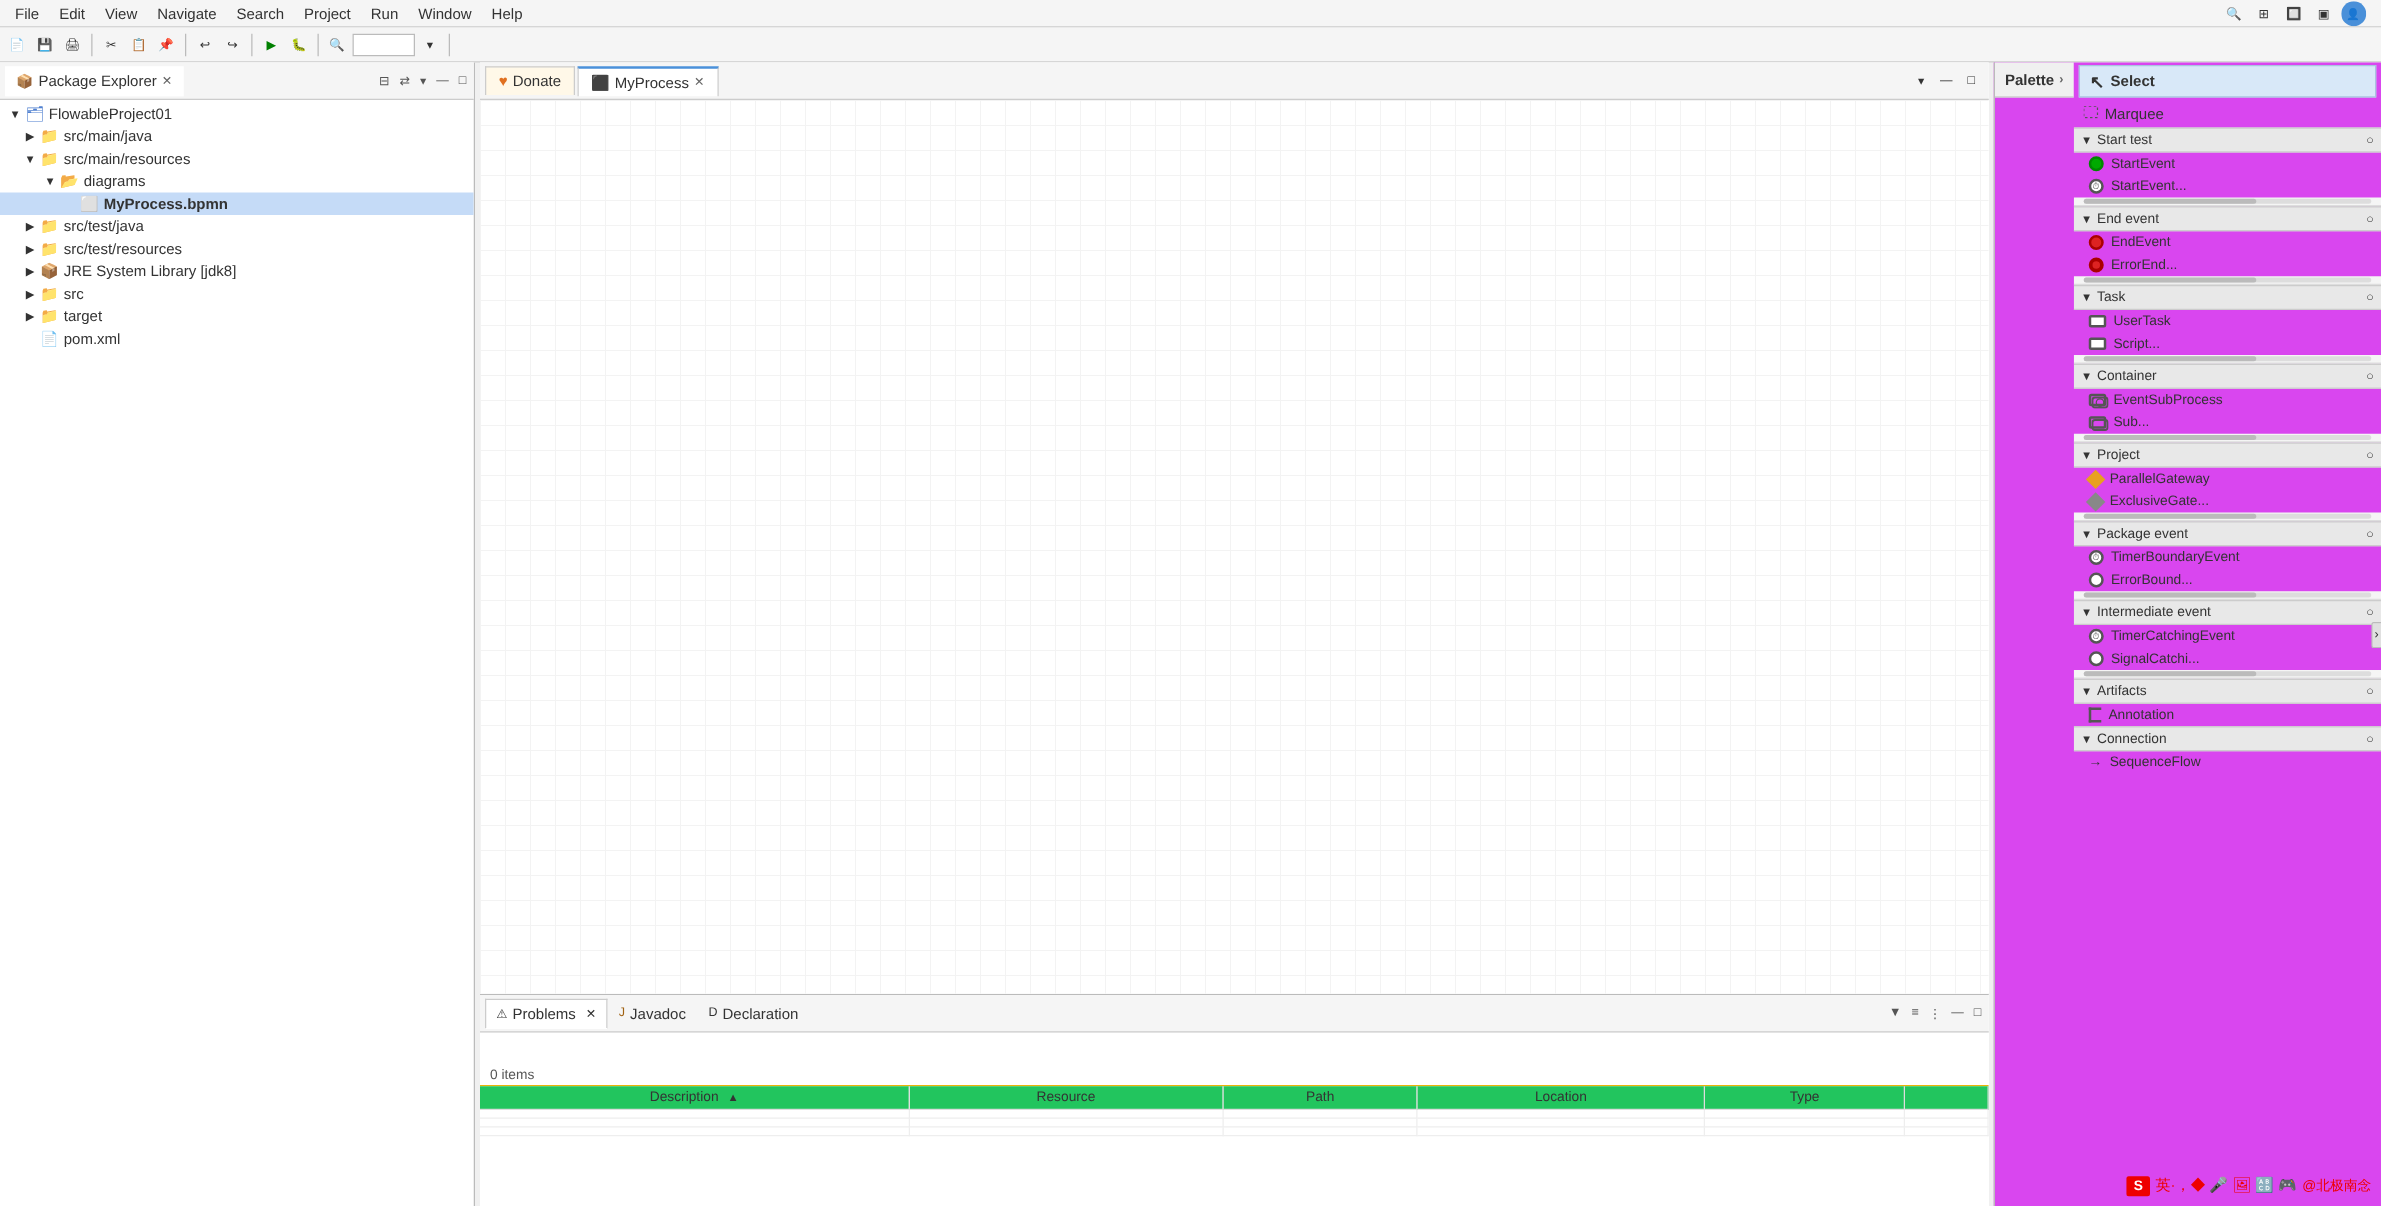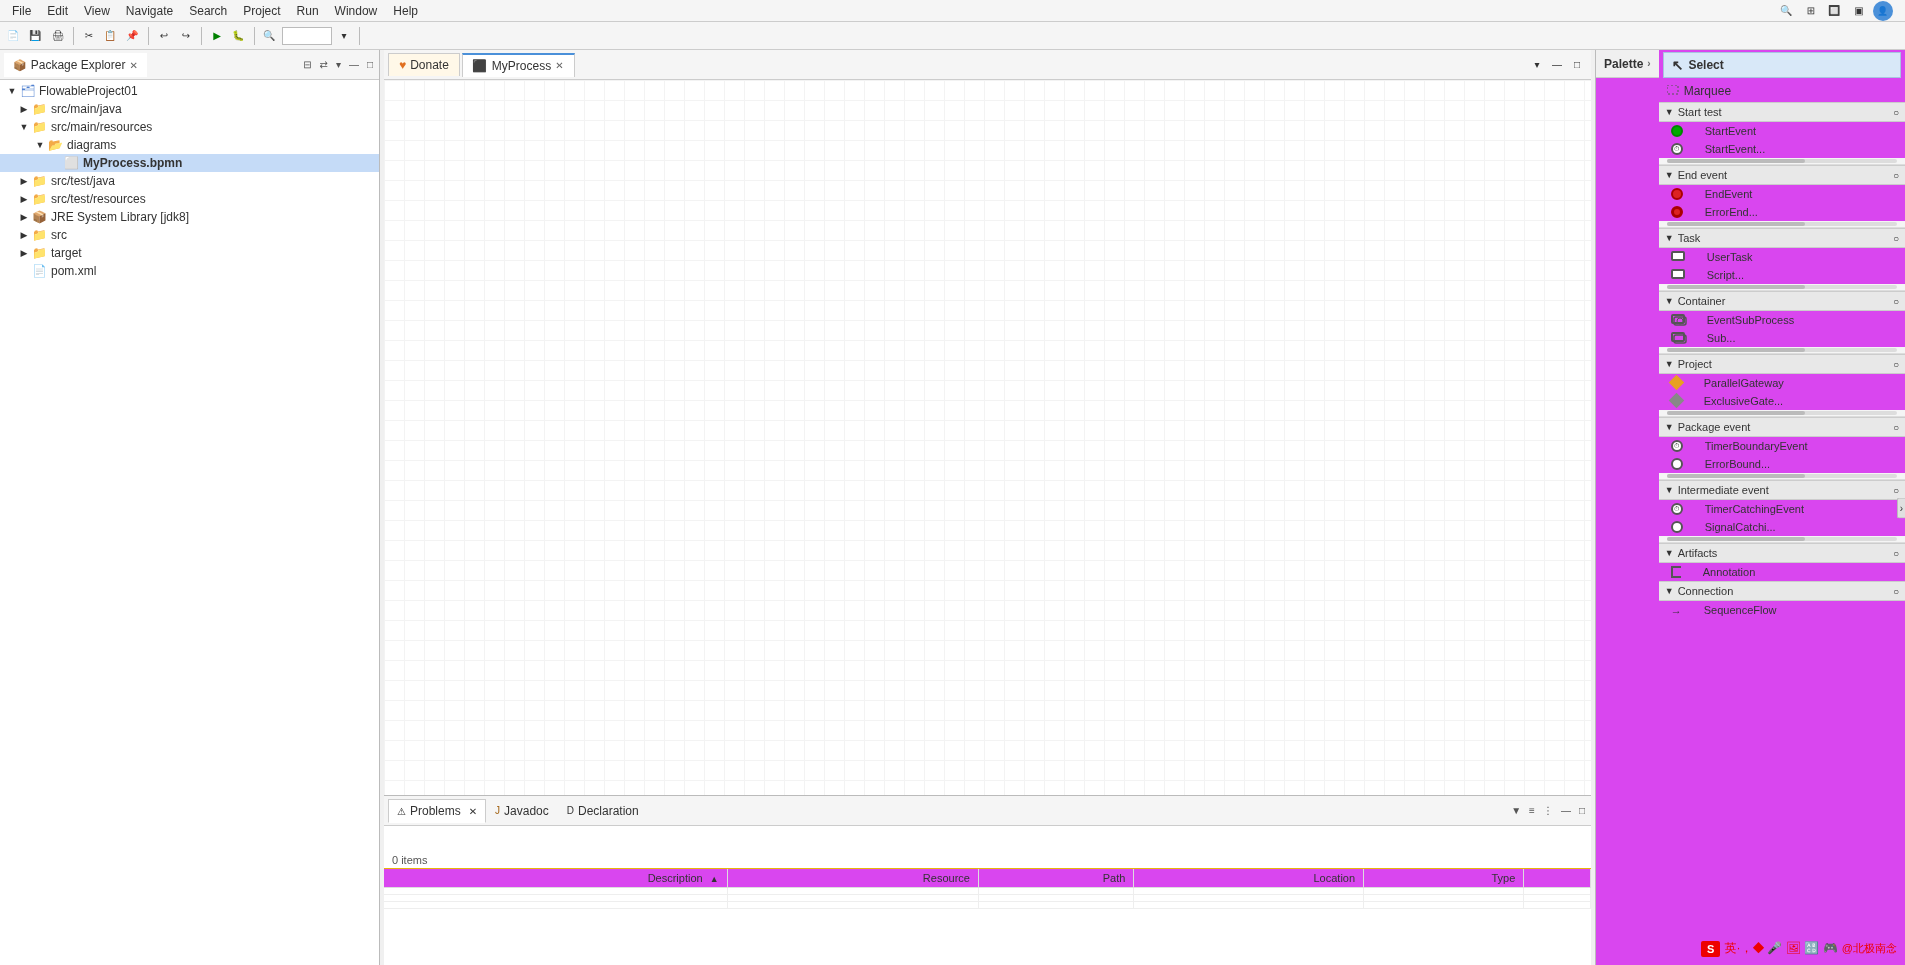--- a/index.html
+++ b/index.html
@@ -50,35 +50,35 @@
     
     
     #bottom-panel { height: 170px; border-top: 1px solid #bbb; background: #fff; display: flex; flex-direction: column; }
     #bottom-tabs { display: flex; align-items: center; background: #f5f5f5; border-bottom: 1px solid #ccc; height: 30px; padding: 0 4px; }
     .bottom-tab { display: flex; align-items: center; gap: 4px; padding: 4px 8px; font-size: 12px; border: 1px solid transparent; cursor: pointer; }
     .bottom-tab.active { background: #fff; border: 1px solid #ccc; border-bottom: 1px solid #fff; margin-bottom: -1px; }
     .bottom-tab-icons { margin-left: auto; display: flex; gap: 4px; }
     .bottom-content { flex: 1; overflow-y: auto; }
     .items-count { padding: 2px 8px; font-size: 11px; color: #555; border-bottom: 1px solid #eab308; margin-top: 26px; }
     .problems-table { width: 100%; border-collapse: collapse; }
-    .problems-table th { background: #d946ef; border-bottom: 1px solid #ddd; border-right: 1px solid #ddd; padding: 3px 8px; font-size: 11px; font-weight: normal; text-align: right; }
+    .problems-table th { background: #22c55e; border-bottom: 1px solid #ddd; border-right: 1px solid #ddd; padding: 3px 8px; font-size: 11px; font-weight: normal; text-align: center; }
     .problems-table td { border-bottom: 1px solid #eee; border-right: 1px solid #eee; padding: 3px 8px; font-size: 11px; }
     
     
     #right-panel { width: 310px; display: flex; flex-direction: row; border-left: 1px solid #bbb; background: #d946ef; }
     #palette-header { display: flex; align-items: center; background: #f0f0f0; border-bottom: 1px solid #ccc; height: 28px; padding: 0 8px; font-size: 12px; font-weight: bold; }
     #palette-header .palette-title { flex: 1; }
     #palette-header .palette-icon { font-size: 10px; cursor: pointer; color: #666; margin-left: 4px; }
     .palette-content { flex: 1; overflow-y: auto; }
     
     
     .palette-section-header { display: flex; align-items: center; background: #e8e8e8; padding: 3px 6px; font-size: 11px; cursor: pointer; border-bottom: 1px solid #ccc; border-top: 1px solid #ccc; }
     .palette-section-header .arrow { margin-right: 4px; font-size: 9px; }
     .palette-section-header .collapse-btn { margin-left: auto; font-size: 10px; cursor: pointer; }
-    .palette-item { display: flex; padding: 3px 12px; font-size: 11px; cursor: pointer; gap: 22px; }
+    .palette-item { display: flex; align-items: center; padding: 3px 12px; font-size: 11px; cursor: pointer; gap: 6px; }
     .palette-select-item { display: flex; align-items: center; padding: 4px 8px; font-size: 12px; font-weight: bold; cursor: pointer; gap: 5px; background: #d8e8f8; border: 1px solid #a8c4e0; margin: 2px 4px; }
     .palette-marquee-item { display: flex; align-items: center; padding: 4px 8px; font-size: 12px; cursor: pointer; gap: 5px; }
     .icon-project { color: #5080d0; }
     
     
     .icon-start-event { width: 12px; height: 12px; border-radius: 50%; background: #00aa00; border: 2px solid #008800; display: inline-block; flex-shrink: 0; }
     .icon-end-event { width: 12px; height: 12px; border-radius: 50%; background: #dd2222; border: 2px solid #aa0000; display: inline-block; flex-shrink: 0; }
     .icon-task { width: 14px; height: 10px; border: 2px solid #555; border-radius: 2px; display: inline-block; flex-shrink: 0; background: #fff; }
     .icon-usertask { width: 14px; height: 10px; border: 2px solid #555; border-radius: 2px; display: inline-block; flex-shrink: 0; background: #fff; position: relative; }
     .icon-container { width: 14px; height: 10px; border: 2px solid #555; border-radius: 2px; display: inline-block; flex-shrink: 0; background: transparent; }

